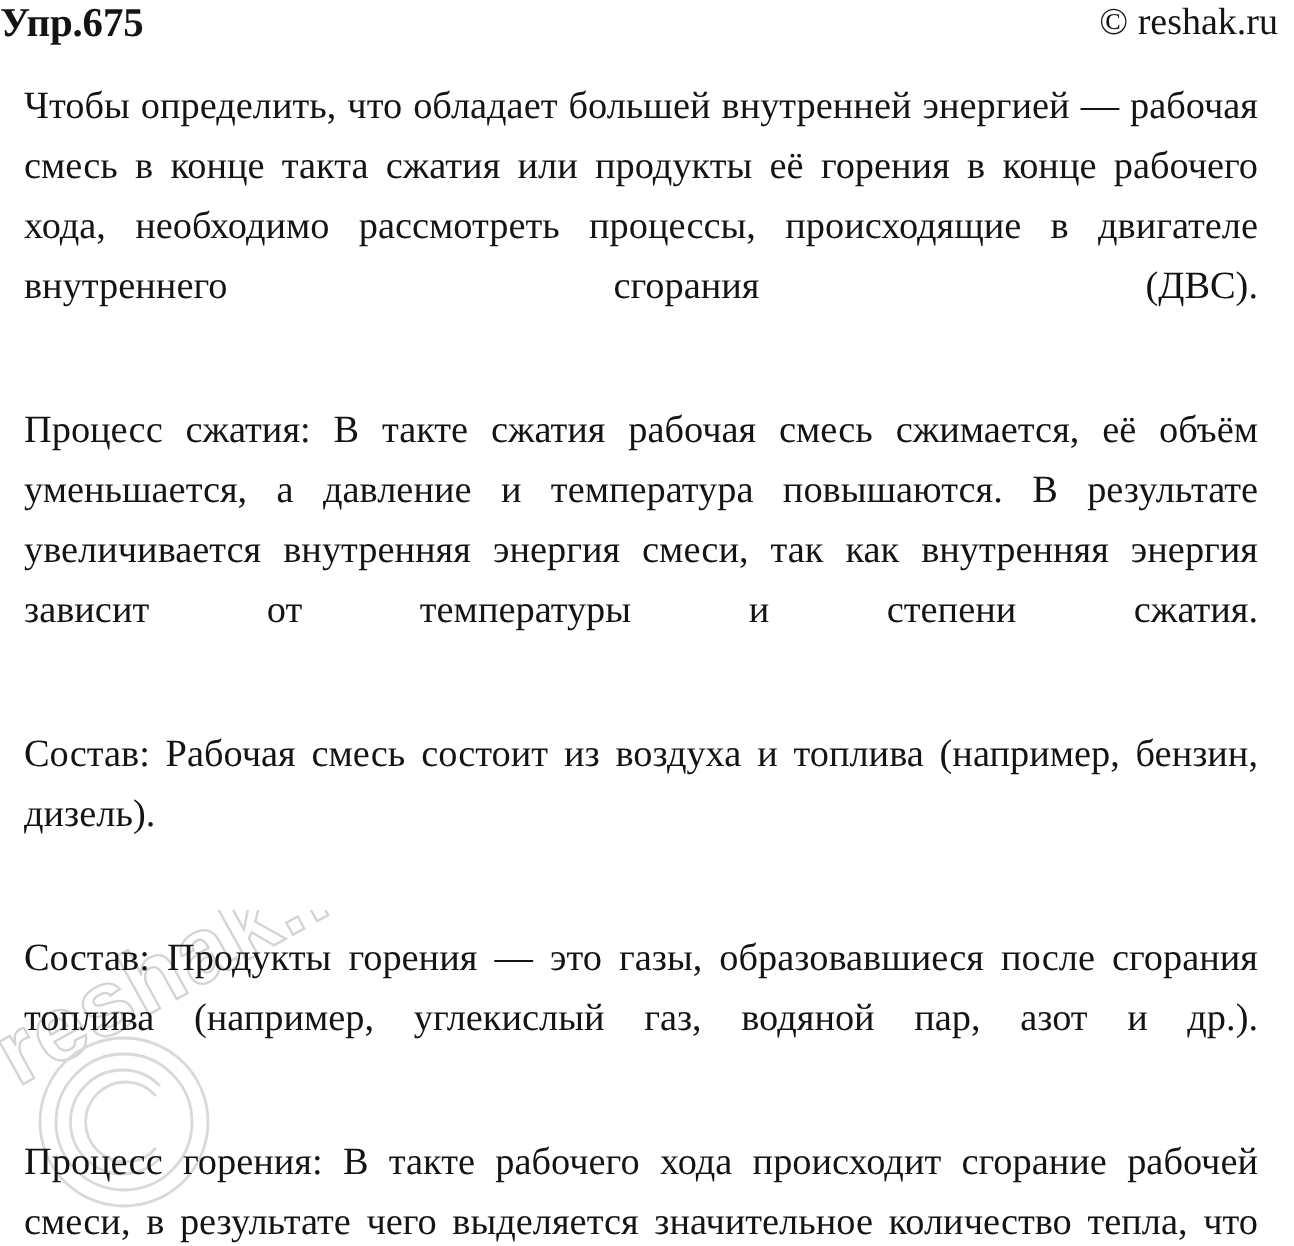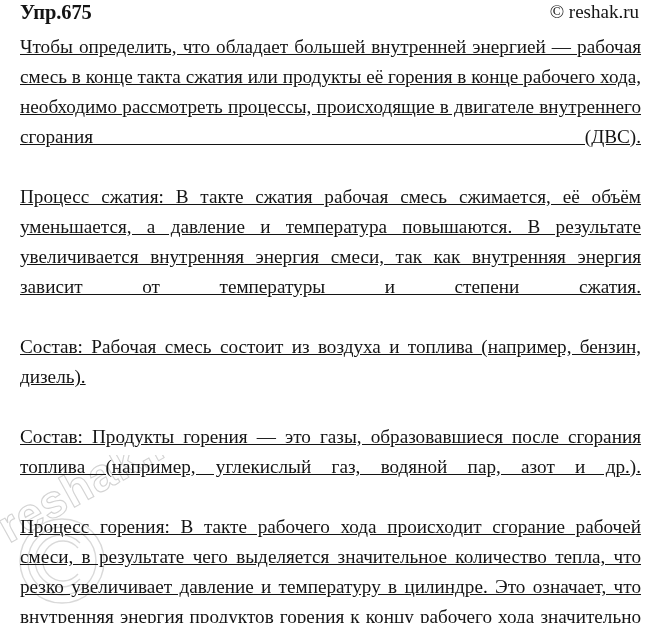--- a/index.html
+++ b/index.html
@@ -16,21 +16,21 @@
     font-family: "Liberation Serif", "DejaVu Serif", serif;
     color: #141414;
     -webkit-font-smoothing: antialiased;
   }
 
   #page {
     position: relative;
     width: 647px;
     height: 623px;
     box-sizing: border-box;
-    padding: 0 6px 0 20px;
+    padding: 0 6px 0 0;
     z-index: 2;
   }
 
   
   .header-row {
     position: relative;
     height: 27px;
     display: flex;
     align-items: flex-start;
     justify-content: space-between;
@@ -52,24 +52,23 @@
 
   
   .body-text {
     margin-top: 5px;
   }
   .para {
     font-size: 19.2px;
     line-height: 30px;
     text-align: justify;
     text-justify: inter-word;
-    margin: 0;
+    margin: 12px;
     hyphens: none;
     word-spacing: 0px;
-    text-decoration: underline;
   }
   
   .para:after {
     content: "";
     display: inline-block;
     width: 100%;
   }
 
   .para.left {
     text-align: left;

